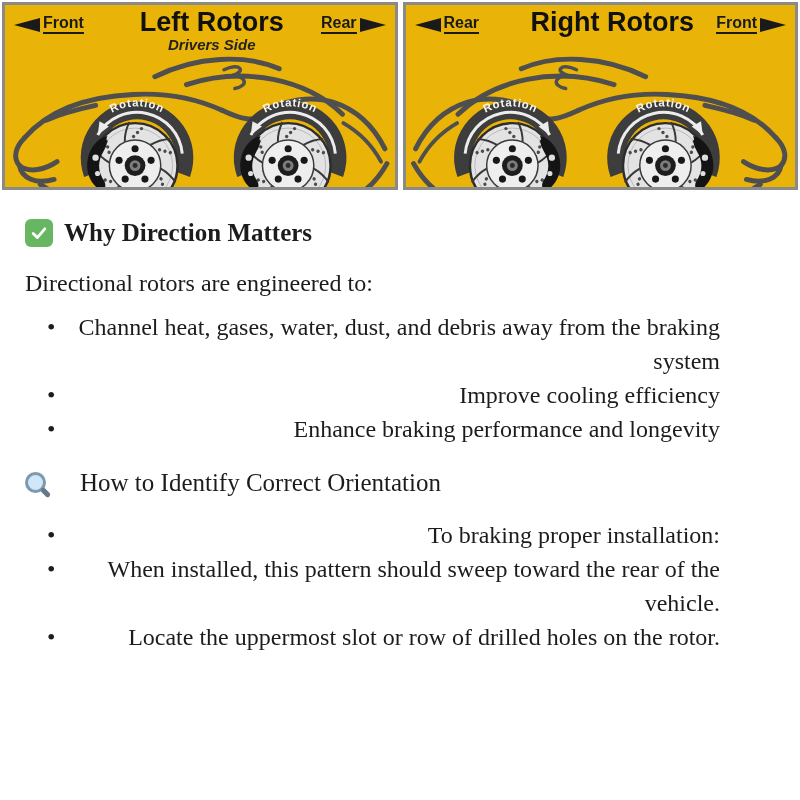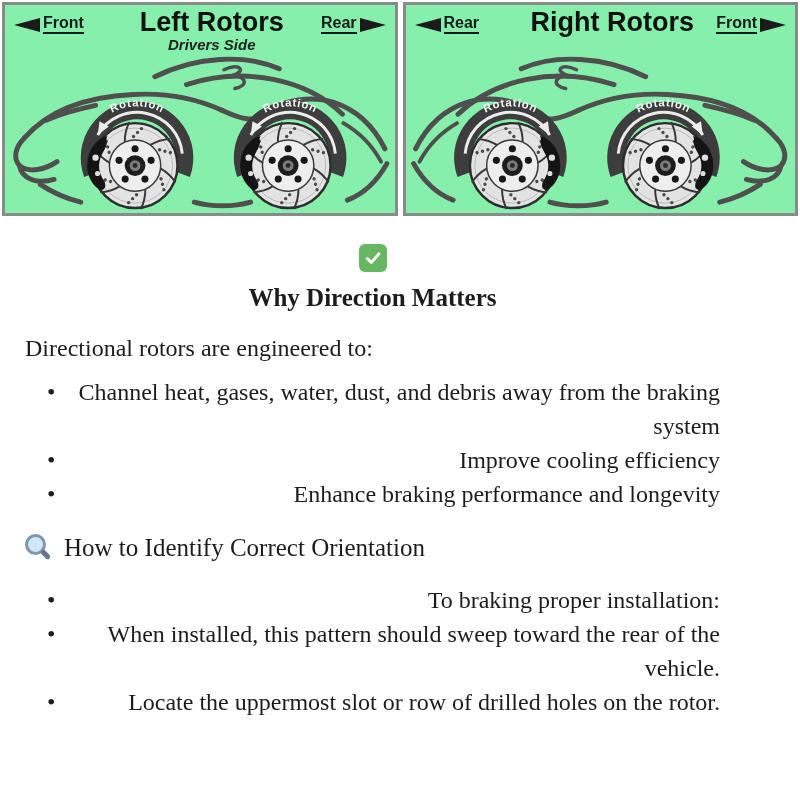--- a/index.html
+++ b/index.html
@@ -2,43 +2,43 @@
 <html><head>
 <meta charset="utf-8">
 <style>
   html,body{margin:0;padding:0;}
   body{
     width:800px;height:800px;overflow:hidden;background:#ffffff;
     color:#1c1c1c;font-family:"Liberation Serif",serif;
   }
   
   .panels{display:flex;gap:5px;padding:2px 2px 0 2px;}
-  .panel{flex:1;border:3px solid #8a8a8a;background:#86efac;height:214px;box-sizing:border-box;overflow:hidden;}
+  .panel{flex:1;border:3px solid #8a8a8a;background:#eab308;height:188px;box-sizing:border-box;overflow:hidden;}
   .panel-head{position:relative;height:48px;font-family:"Liberation Sans",sans-serif;}
   .dir{position:absolute;top:10px;display:flex;align-items:center;gap:3px;}
   .dir-left{left:9px;}
   .dir-right{right:9px;}
   .dir-text{font-size:16px;font-weight:700;color:#1a1a1a;border-bottom:2.5px solid #1a1a1a;padding-bottom:1px;line-height:1;}
   .tri{width:0;height:0;display:inline-block;}
   .tri-left{border-top:7px solid transparent;border-bottom:7px solid transparent;border-right:26px solid #1a1a1a;}
   .tri-right{border-top:7px solid transparent;border-bottom:7px solid transparent;border-left:26px solid #1a1a1a;}
   .head-center{text-align:center;padding-top:4px;padding-left:24px;}
   .panel-title{font-size:27px;font-weight:700;line-height:1.02;color:#111;}
   .panel-subtitle{font-size:15px;font-weight:700;font-style:italic;color:#222;line-height:1.1;}
   .car{display:block;width:100%;height:160px;}
   .rot{font-family:"Liberation Sans",sans-serif;font-size:11.5px;font-weight:700;fill:#f5f5f5;letter-spacing:.8px;text-anchor:middle;}
   
   .article{padding:12px 80px 0 25px;}
   .intro{margin:0;font-size:24px;line-height:34px;}
-  .h-bold{margin:16px 0 0 0;font-size:25px;line-height:30px;font-weight:700;display:flex;align-items:center;gap:11px;flex-direction:column;}
+  .h-bold{margin:16px 0 0 0;font-size:25px;line-height:30px;font-weight:700;display:flex;align-items:center;gap:11px;}
   .lead{margin:18px 0 0 0;font-size:24px;line-height:34px;}
   ul.bullets{margin:10px 0 0 0;padding:0 0 0 22px;list-style:none;font-size:24px;line-height:34px;text-align:right;}
   ul.bullets li{position:relative;padding-left:17px;}
   ul.bullets li::before{content:"\2022";position:absolute;left:0;top:0;}
-  .h-reg{margin:22px 0 0 0;font-size:25px;line-height:30px;font-weight:400;display:flex;align-items:flex-start;gap:12px;}
+  .h-reg{margin:22px 0 0 0;font-size:25px;line-height:30px;font-weight:400;display:flex;align-items:flex-end;gap:28px;}
   ul.list2{margin:20px 0 0 0;}
   
   .check-icon{width:28px;height:28px;border-radius:6px;background:#67b661;display:inline-flex;align-items:center;justify-content:center;flex:0 0 auto;}
   .check-icon svg{width:20px;height:20px;}
   
   .mag-icon{width:27px;height:27px;position:relative;display:inline-block;flex:0 0 auto;}
   .mag-icon .lens{position:absolute;left:0;top:1px;width:15px;height:15px;border:3.5px solid #7e99ad;border-radius:50%;background:#cfe7f7;}
   .mag-icon .handle{position:absolute;left:15px;top:19px;width:11px;height:5px;border-radius:3px;background:#64788c;transform:rotate(45deg);}
   .hidden-defs{position:absolute;width:0;height:0;}
 </style>

